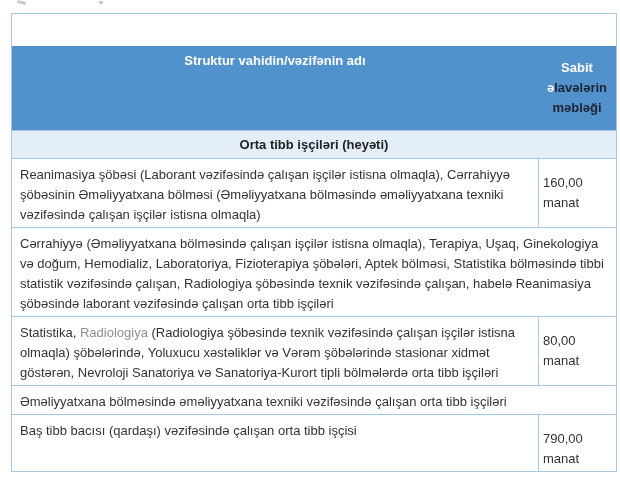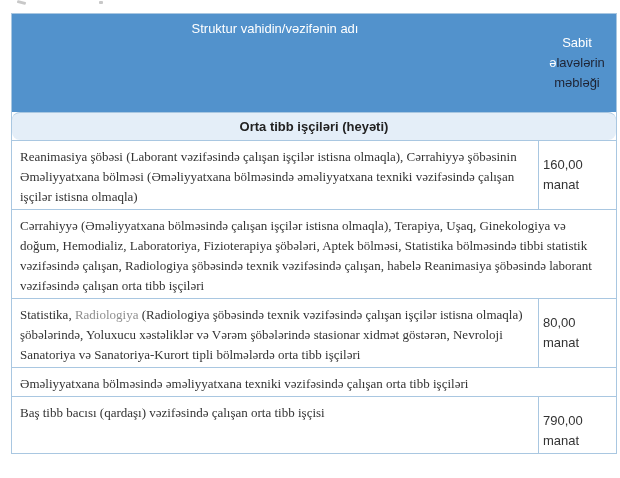--- a/index.html
+++ b/index.html
@@ -38,54 +38,53 @@
     position:absolute;
     left:11px;
     top:13px;
     width:606px;
     border:1px solid var(--border);
     background:#ffffff;
   }
   .thead{
     display:flex;
     background:var(--header-bg);
-    font-weight:normal;
+    font-weight:bold;
+    margin-top:32px;
   }
   .th-name{
     flex:1;
     color:var(--header-light);
     text-align:center;
     padding:5px 8px;
   }
   .th-value{
     width:78px;
     text-align:center;
-    padding:19px 4px;
+    padding:12px 4px;
     color:var(--header-light);
   }
   .th-value .dark-part{color:var(--header-dark);}
   .section-row{
     background:var(--section-bg);
     border-top:1px solid var(--border);
     text-align:center;
     font-weight:bold;
     color:#222222;
     padding:4px 8px 3px;
-    border-radius:8px;
   }
   .row{
     display:flex;
     border-top:1px solid var(--border);
     background:#ffffff;
   }
   .cell-name{
     flex:1;
     padding:6px 8px 2px;
     text-align:left;
-    font-family:Liberation Serif, serif;
   }
   .cell-value{
     width:78px;
     border-left:1px solid var(--border);
     padding:14px 4px 2px;
   }
   .muted{color:var(--muted);}
 </style>
 </head>
 <body>

